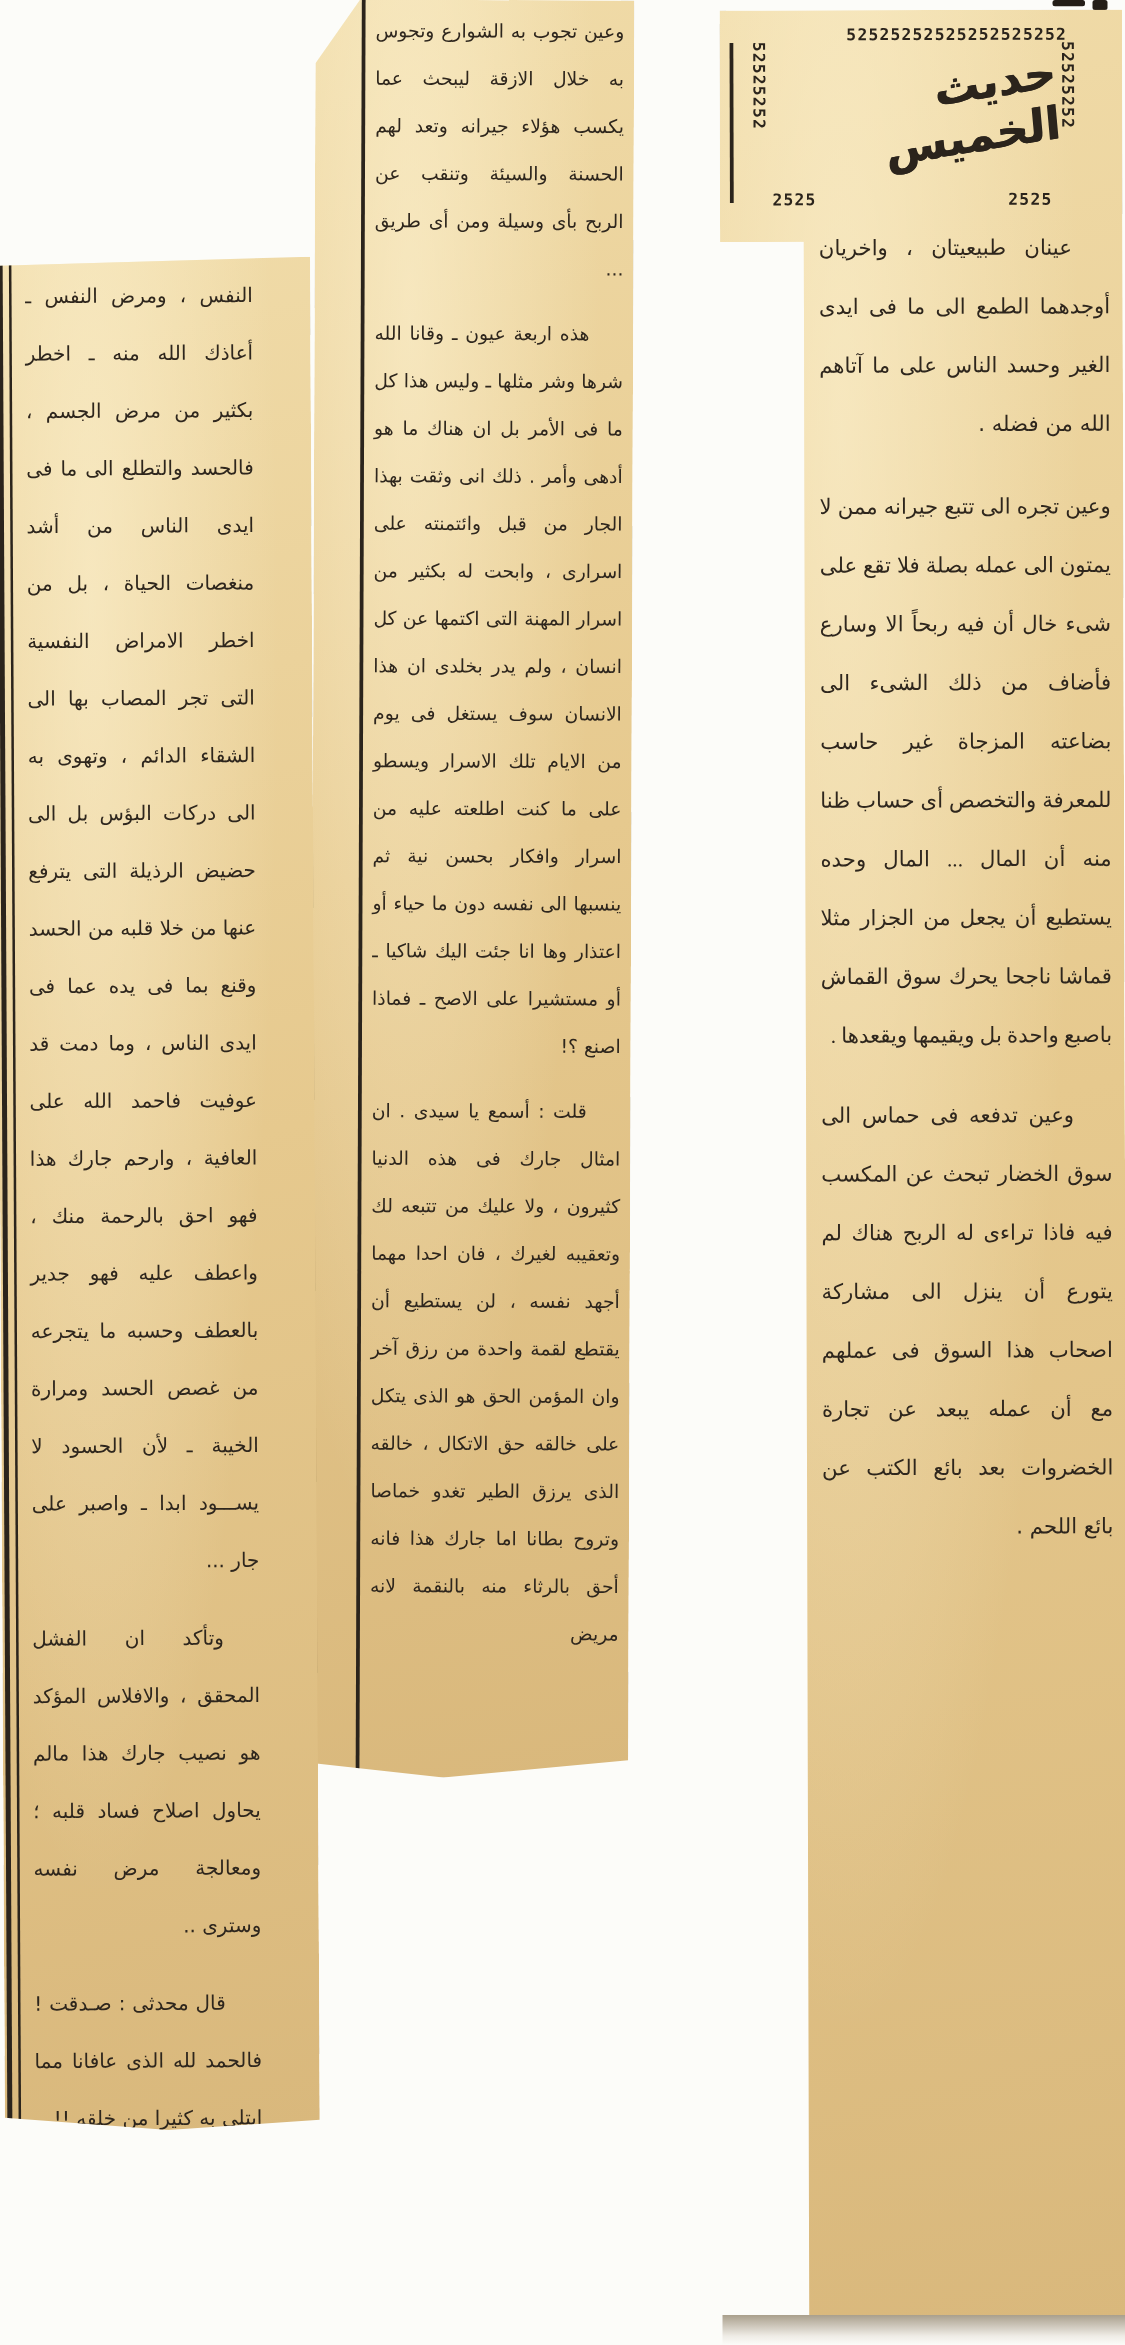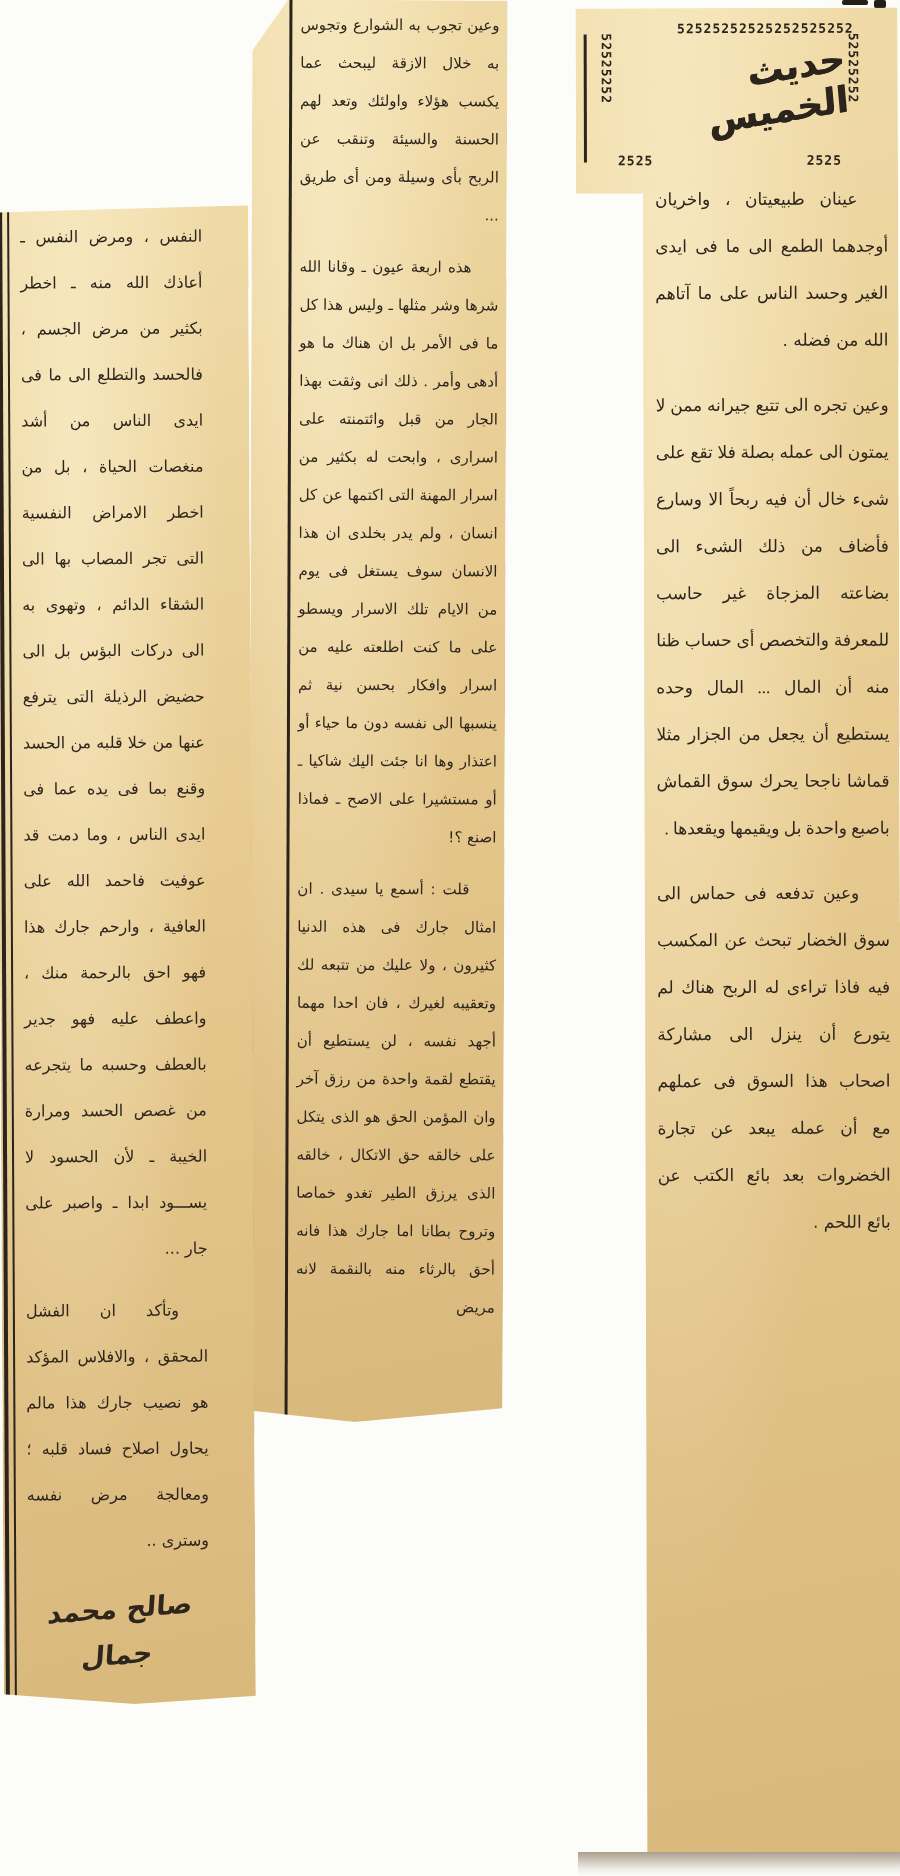--- a/index.html
+++ b/index.html
@@ -90,31 +90,32 @@
         <p class="para">عينان طبيعيتان ، واخريان أوجدهما الطمع الى ما فى ايدى الغير وحسد الناس على ما آتاهم الله من فضله .</p>
         <p class="para">وعين تجره الى تتبع جيرانه ممن لا يمتون الى عمله بصلة فلا تقع على شىء خال أن فيه ربحاً الا وسارع فأضاف من ذلك الشىء الى بضاعته المزجاة غير حاسب للمعرفة والتخصص أى حساب ظنا منه أن المال ... المال وحده يستطيع أن يجعل من الجزار مثلا قماشا ناجحا يحرك سوق القماش باصبع واحدة بل ويقيمها ويقعدها .</p>
         <p class="para">وعين تدفعه فى حماس الى سوق الخضار تبحث عن المكسب فيه فاذا تراءى له الربح هناك لم يتورع أن ينزل الى مشاركة اصحاب هذا السوق فى عملهم مع أن عمله يبعد عن تجارة الخضروات بعد بائع الكتب عن بائع اللحم .</p>
       </div>
   </div>
   <div class="scan-edge"></div>
 
   <div class="clip clip-b">
     <div class="rule rule-left"></div>
     <div class="coltext col-b-text" dir="rtl" lang="ar">
-        <p class="para">وعين تجوب به الشوارع وتجوس به خلال الازقة ليبحث عما يكسب هؤلاء واولئك وتعد لهم الحسنة والسيئة وتنقب عن الربح بأى وسيلة ومن أى طريق ...</p>
+        <p class="para">وعين تجوب به الشوارع وتجوس به خلال الازقة ليبحث عما يكسب هؤلاء جيرانه وتعد لهم الحسنة والسيئة وتنقب عن الربح بأى وسيلة ومن أى طريق ...</p>
         <p class="para">هذه اربعة عيون ـ وقانا الله شرها وشر مثلها ـ وليس هذا كل ما فى الأمر بل ان هناك ما هو أدهى وأمر . ذلك انى وثقت بهذا الجار من قبل وائتمنته على اسرارى ، وابحت له بكثير من اسرار المهنة التى اكتمها عن كل انسان ، ولم يدر بخلدى ان هذا الانسان سوف يستغل فى يوم من الايام تلك الاسرار ويسطو على ما كنت اطلعته عليه من اسرار وافكار بحسن نية ثم ينسبها الى نفسه دون ما حياء أو اعتذار وها انا جئت اليك شاكيا ـ أو مستشيرا على الاصح ـ فماذا اصنع ؟!</p>
         <p class="para">قلت : أسمع يا سيدى . ان امثال جارك فى هذه الدنيا كثيرون ، ولا عليك من تتبعه لك وتعقيبه لغيرك ، فان احدا مهما أجهد نفسه ، لن يستطيع أن يقتطع لقمة واحدة من رزق آخر وان المؤمن الحق هو الذى يتكل على خالقه حق الاتكال ، خالقه الذى يرزق الطير تغدو خماصا وتروح بطانا اما جارك هذا فانه أحق بالرثاء منه بالنقمة لانه مريض</p>
       </div>
   </div>
 
   <div class="clip clip-c">
     <div class="rule rule-outer"></div>
     <div class="rule rule-inner"></div>
     <div class="coltext col-c-text" dir="rtl" lang="ar">
       <div>
           <p class="para">النفس ، ومرض النفس ـ أعاذك الله منه ـ اخطر بكثير من مرض الجسم ، فالحسد والتطلع الى ما فى ايدى الناس من أشد منغصات الحياة ، بل من اخطر الامراض النفسية التى تجر المصاب بها الى الشقاء الدائم ، وتهوى به الى دركات البؤس بل الى حضيض الرذيلة التى يترفع عنها من خلا قلبه من الحسد وقنع بما فى يده عما فى ايدى الناس ، وما دمت قد عوفيت فاحمد الله على العافية ، وارحم جارك هذا فهو احق بالرحمة منك ، واعطف عليه فهو جدير بالعطف وحسبه ما يتجرعه من غصص الحسد ومرارة الخيبة ـ لأن الحسود لا يســـود ابدا ـ واصبر على جار ...</p>
           <p class="para">وتأكد ان الفشل المحقق ، والافلاس المؤكد هو نصيب جارك هذا مالم يحاول اصلاح فساد قلبه ؛ ومعالجة مرض نفسه وسترى ..</p>
+          <p class="para">قال محدثى : صـدقت ! فالحمد لله الذى عافانا مما ابتلى به كثيرا من خلقه !!</p>
         </div>
       <div class="signature">صالح محمد جمال</div>
     </div>
   </div>
 
 </div>
 
 </body></html>

